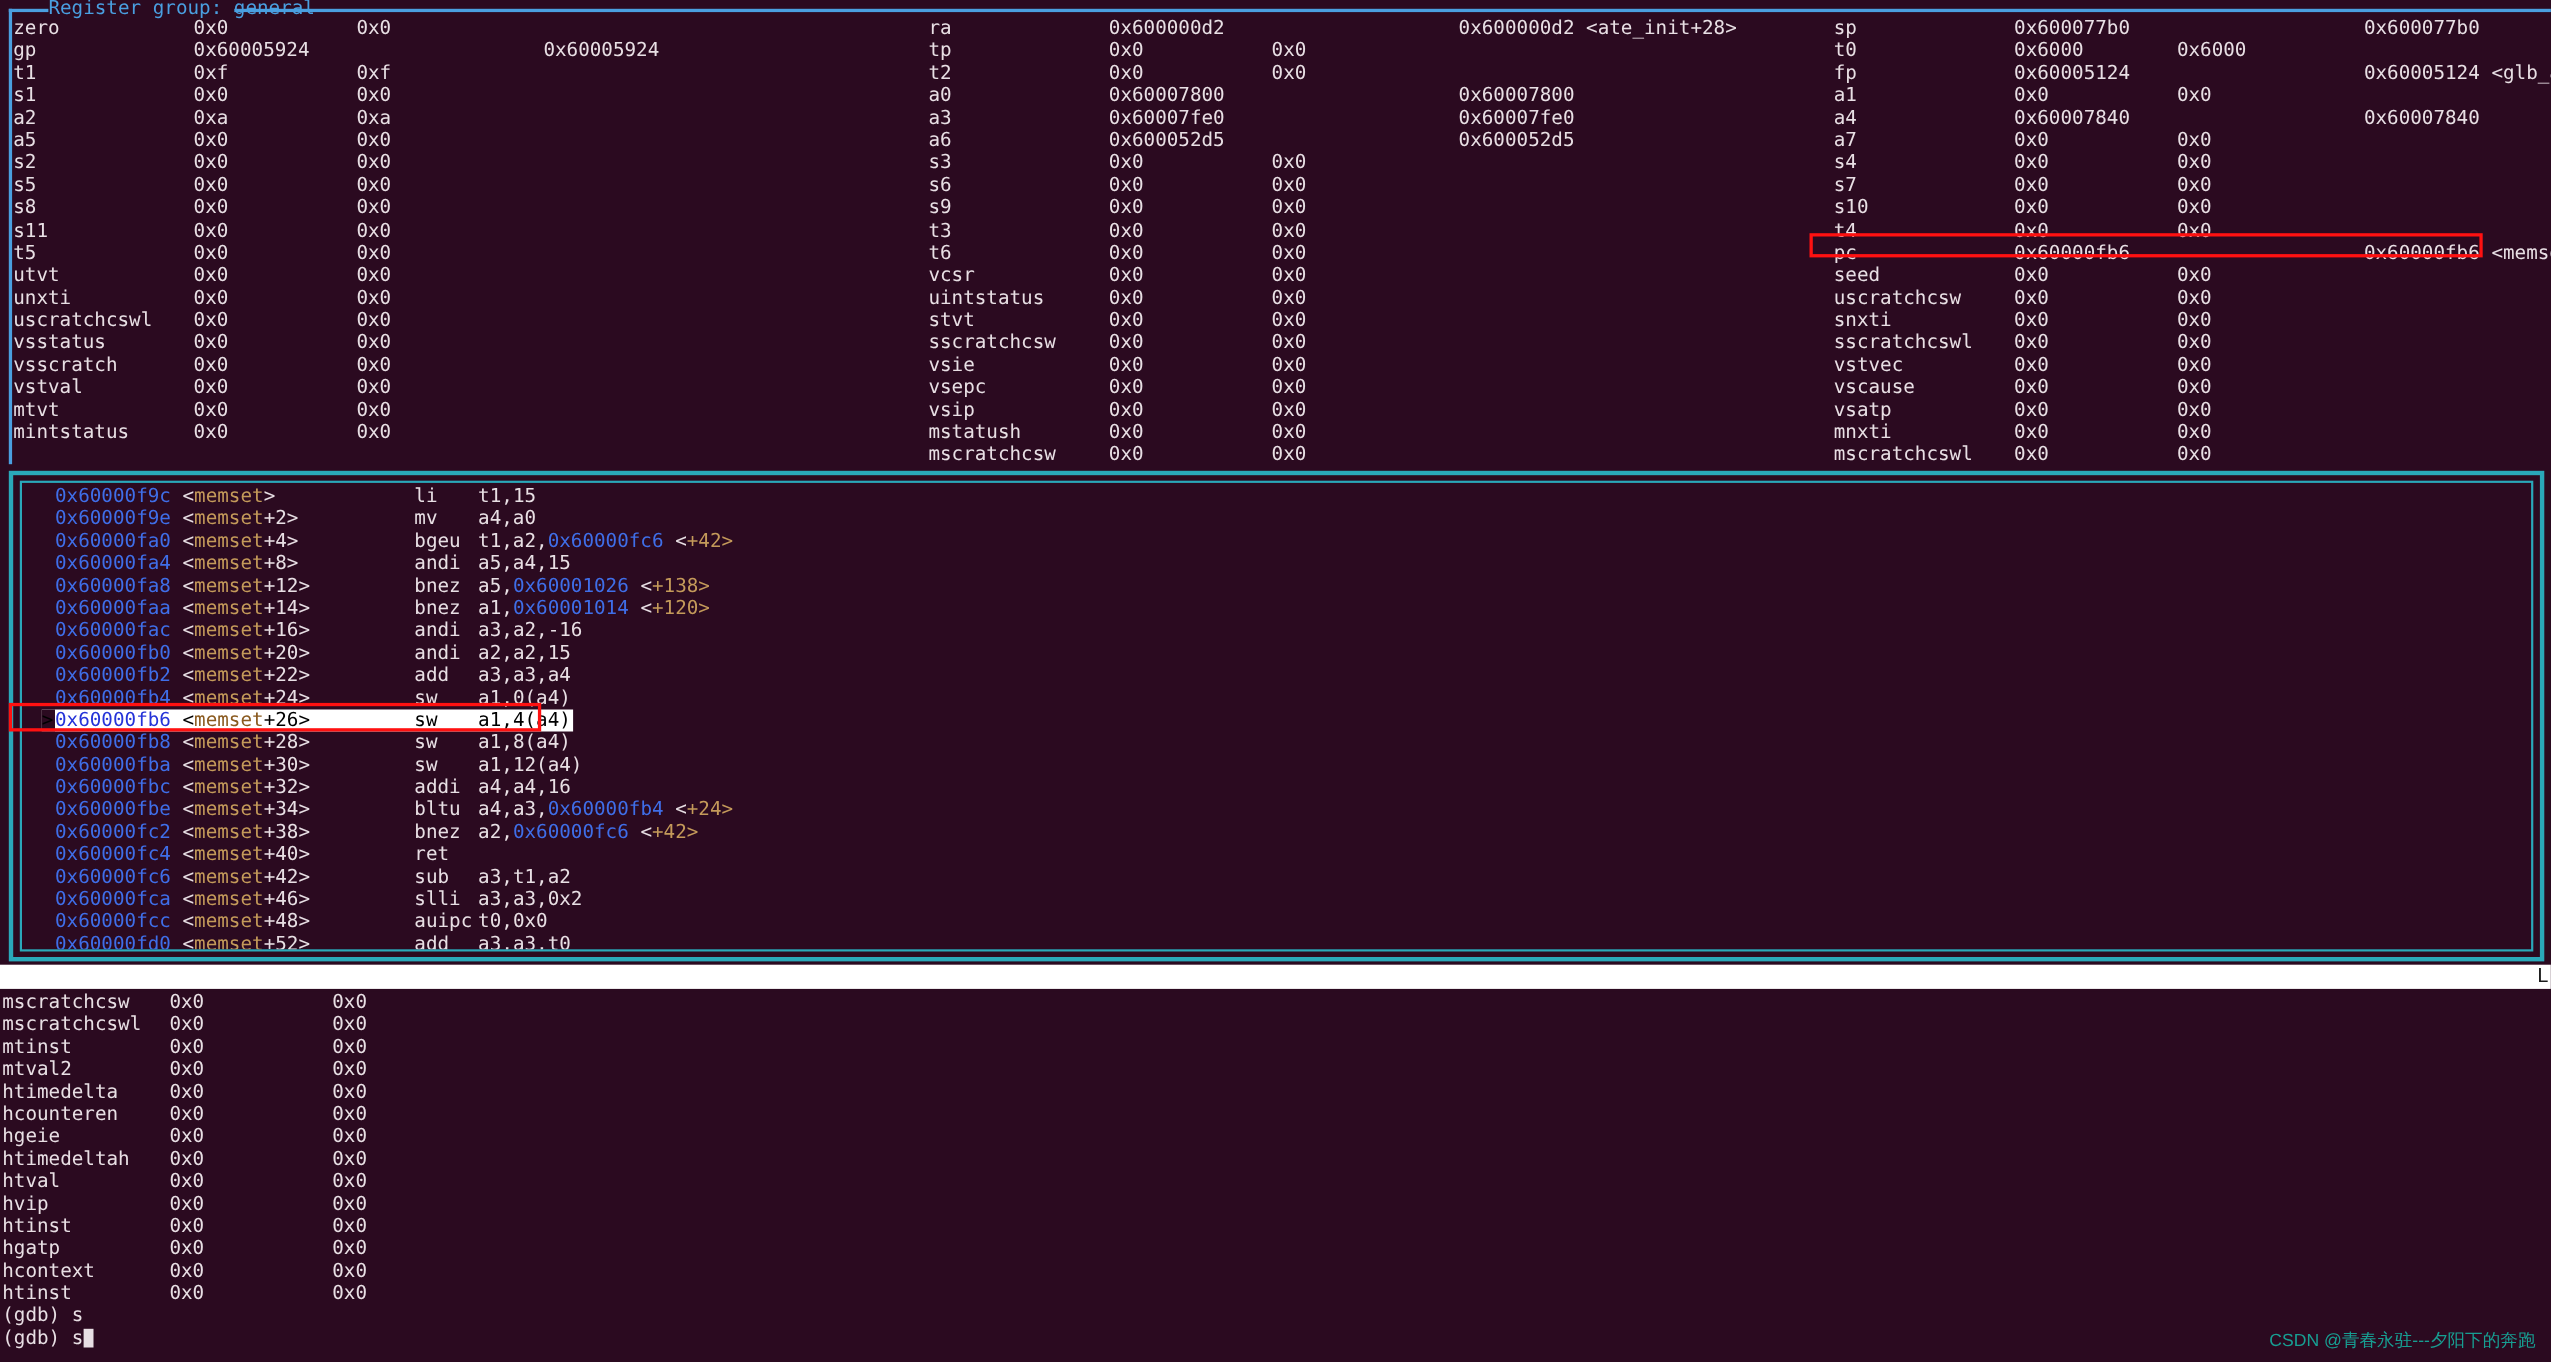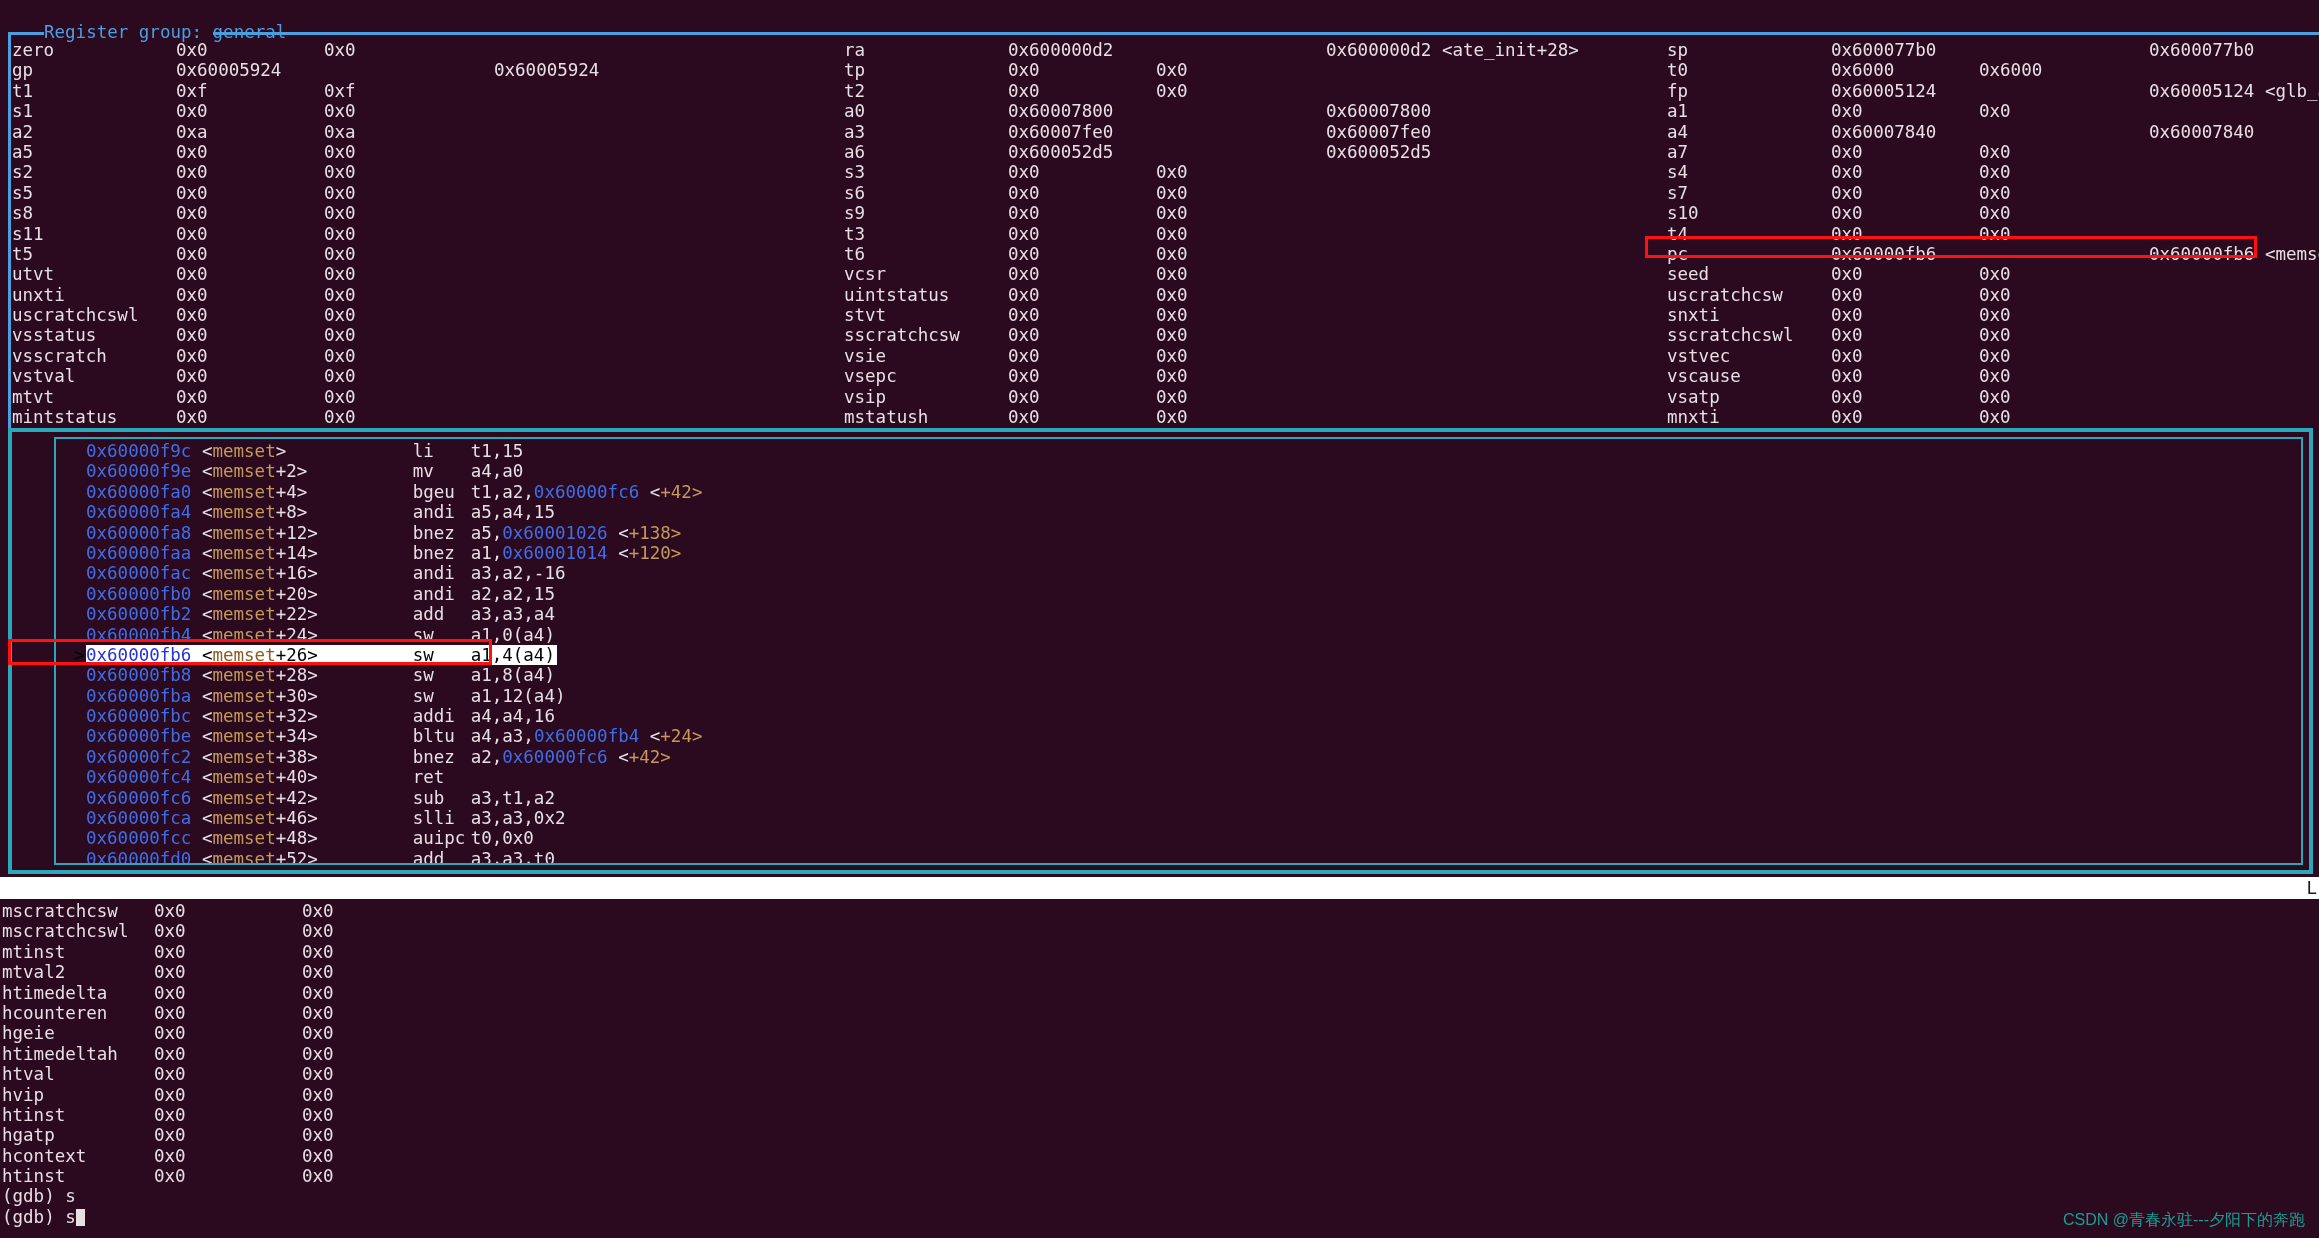--- a/index.html
+++ b/index.html
@@ -12,21 +12,21 @@
     line-height:20.4px;
     color:#e8dfe4;
     overflow:hidden;
     position:relative;
     -webkit-font-smoothing:none;
   }
   .screen{position:relative;width:2319px;height:1238px;}
 
   
   #reg-window{
-    position:absolute;left:0;top:0;width:2319px;height:426px;margin-top:24px;
+    position:absolute;left:0;top:0;width:2319px;height:426px;
   }
   #reg-border-left{
     position:absolute;left:8px;top:8px;width:3px;height:414px;background:#4a9fe0;
   }
   #reg-border-top-a{
     position:absolute;left:8px;top:8px;width:36px;height:3px;background:#4a9fe0;
   }
   #reg-border-top-b{
     position:absolute;left:213px;top:8px;width:2108px;height:3px;background:#4a9fe0;
   }
@@ -50,21 +50,21 @@
     border:3px solid #ff1111;box-sizing:border-box;
   }
 
   
   #asm-window{
     position:absolute;left:8px;top:428px;width:2305px;height:446px;
     border:4px solid #2aa8ba;box-sizing:border-box;background:#2b0a20;
   }
   #asm-inner{
     position:absolute;left:6px;top:5px;right:6px;bottom:5px;
-    border:2px solid #2aa8ba;box-sizing:border-box;overflow:hidden;margin-left:36px;
+    border:2px solid #2aa8ba;box-sizing:border-box;overflow:hidden;
   }
   .asmlist{position:absolute;left:18px;top:2px;}
   .asmrow{height:20.4px;white-space:pre;line-height:20.4px;}
   .marker{display:inline-block;width:12px;color:#e8dfe4;}
   .addr{color:#3f6ee8;}
   .sym{color:#e8dfe4;}
   .symname{color:#c49a5a;}
   .mnem{display:inline-block;width:58px;color:#e8dfe4;}
   .ops{color:#e8dfe4;}
   .asmrow.current{background:#ffffff;color:#000000;display:inline-block;padding-right:2px;}

